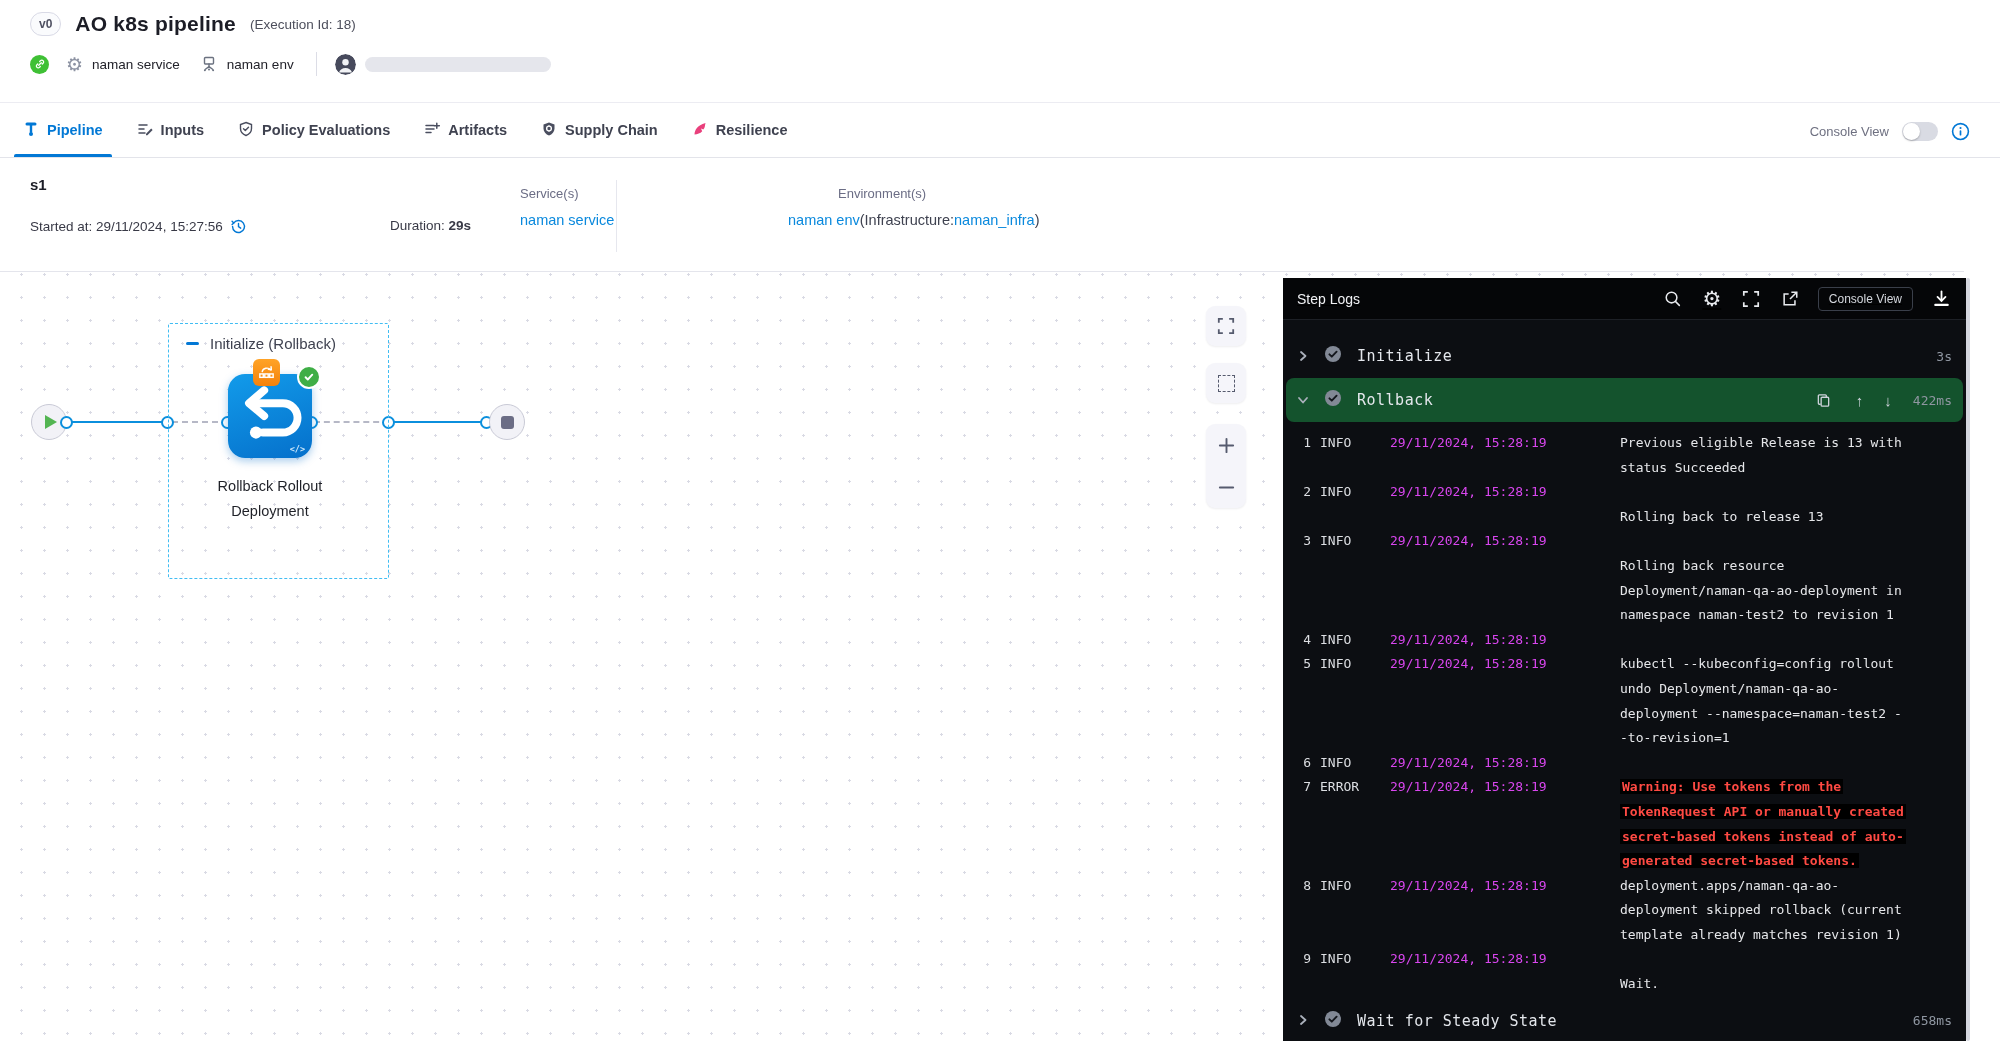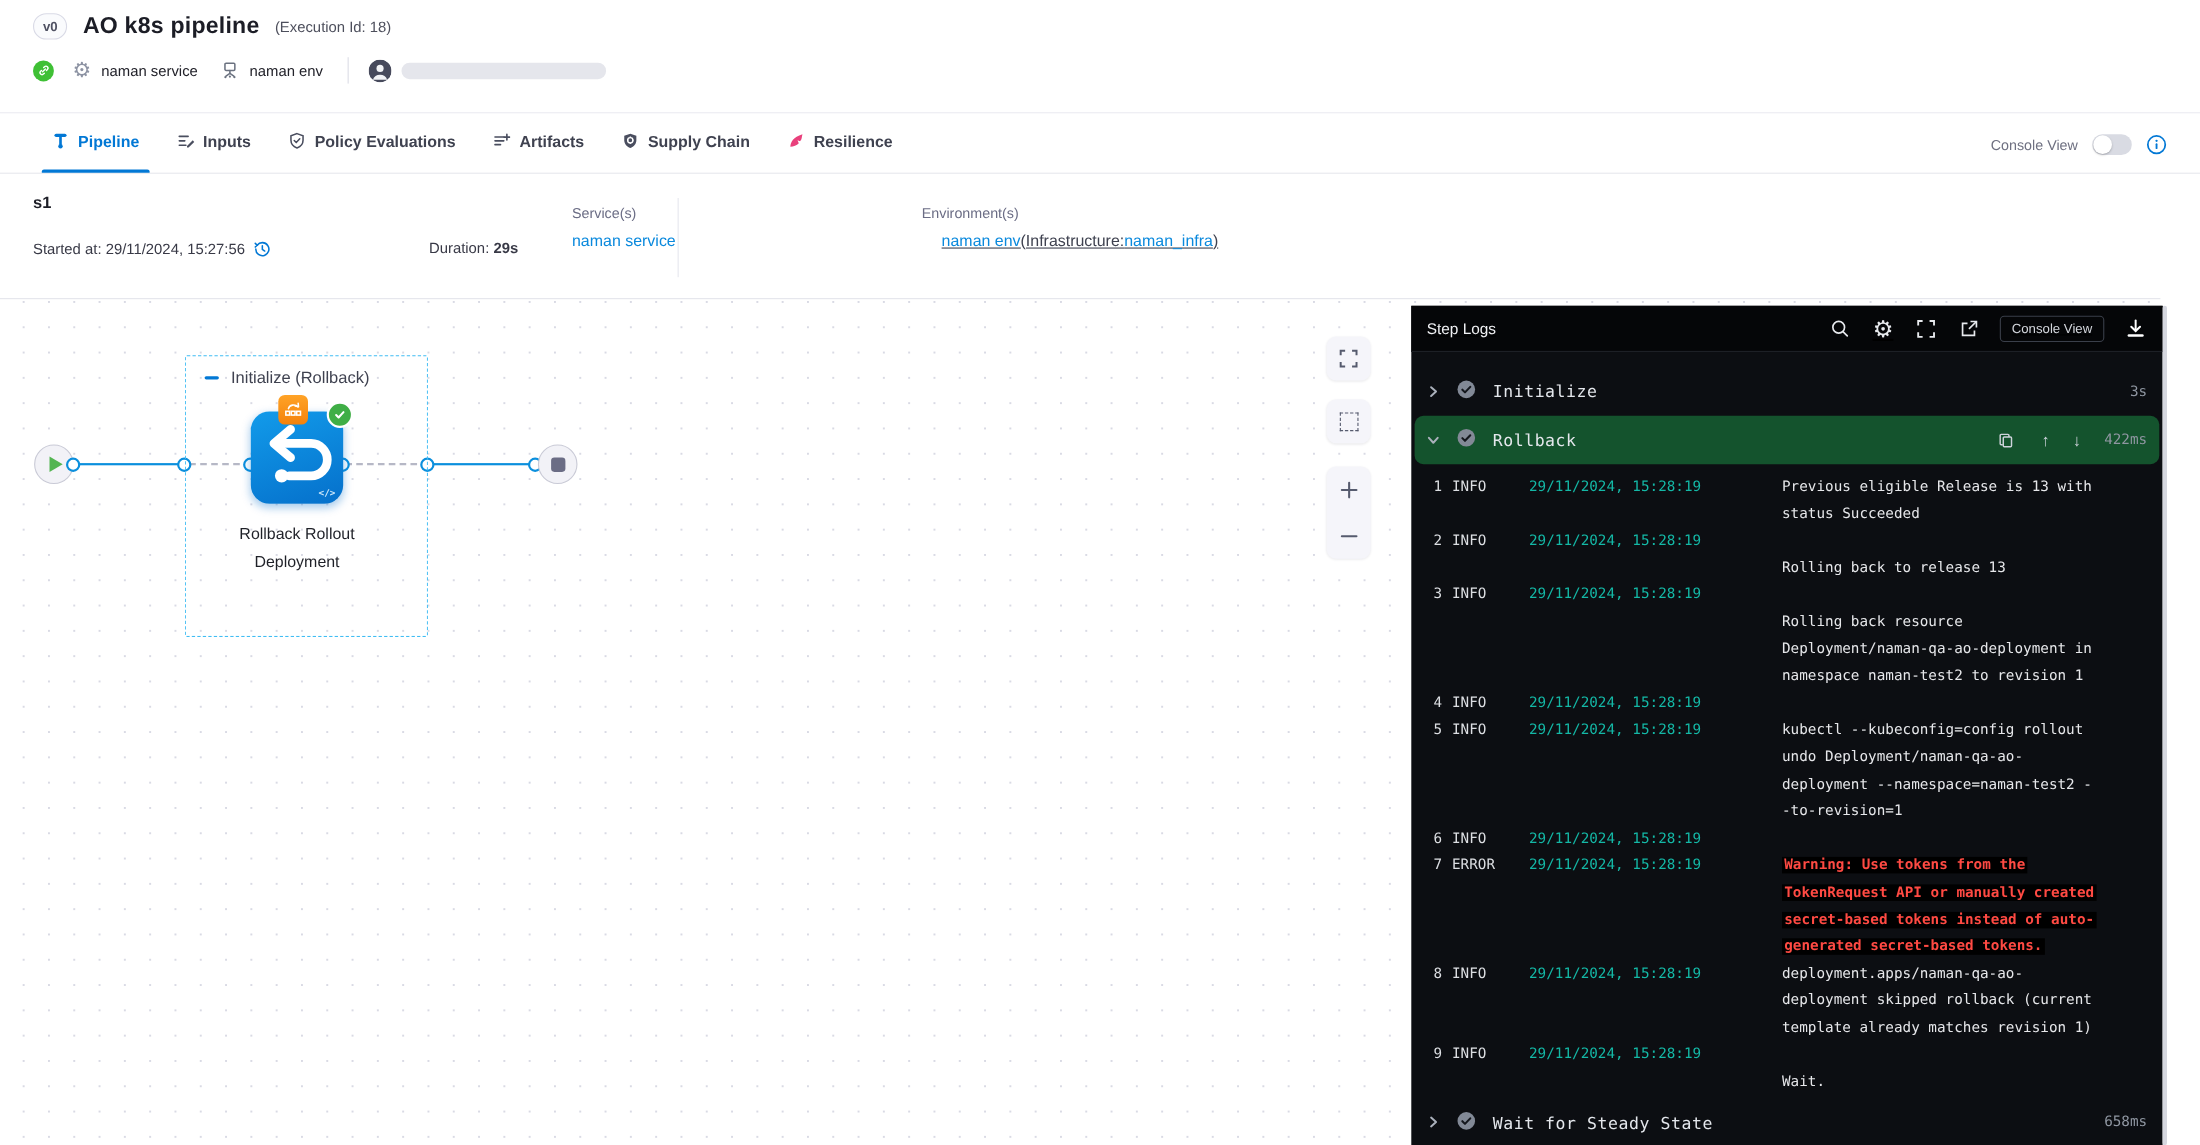--- a/index.html
+++ b/index.html
@@ -13,41 +13,41 @@
   .exec-id { font-size:13.5px; color:#4d4f5c; }
   .meta-row { position:absolute; left:30px; top:52px; height:24px; display:flex; align-items:center; }
   .meta-row .txt { font-size:13.5px; color:#22222a; }
   .status-circ { width:19px; height:19px; border-radius:50%; background:#3fc035; display:flex; align-items:center; justify-content:center; }
   .gear-glyph { font-size:19px; color:#8d93a3; line-height:1; }
   .vdiv { width:1px; height:24px; background:#dcdde6; }
   .avatar { width:21px; height:21px; border-radius:50%; overflow:hidden; }
   .blur-blob { width:186px; height:15px; border-radius:8px; background:#e5e6ec; }
 
   
-  .tabbar { position:absolute; left:0; top:102px; width:2000px; height:56px; border-top:1px solid #ececf2; border-bottom:1px solid #e3e4ea; background:#fff; display:flex; align-items:stretch; padding:0 30px;text-align:center; }
+  .tabbar { position:absolute; left:0; top:102px; width:2000px; height:56px; border-top:1px solid #ececf2; border-bottom:1px solid #e3e4ea; background:#fff; display:flex; align-items:stretch; padding:0 6px;text-align:center; }
   .tab { display:flex; align-items:center; gap:8px; padding:0 13px; margin:0 4px; font-size:14.5px; font-weight:bold; color:#3f4250; position:relative; cursor:pointer; }
   .tab.active { color:#0278d5; }
   .tab.active::after { content:""; position:absolute; left:4px; right:4px; bottom:0; height:3px; background:#0278d5; border-radius:2px 2px 0 0; }
   .tab svg { flex:0 0 auto; }
   .tabbar-right { position:absolute; right:30px; top:0; height:56px; display:flex; align-items:center; gap:13px; }
   .cv-label { font-size:13px; color:#6e7081; }
   .toggle { width:36px; height:19px; border-radius:10px; background:#d9dbe3; position:relative; }
   .toggle .knob { position:absolute; left:1px; top:1px; width:17px; height:17px; border-radius:50%; background:#fff; box-shadow:0 1px 2px rgba(0,0,0,.25); }
 
   
   .stageinfo { position:absolute; left:0; top:158px; width:2000px; height:113px; background:#fff; }
   .stage-name { position:absolute; left:30px; top:18px; font-size:15px; font-weight:bold; color:#1c1d26; }
   .started { position:absolute; left:30px; top:60px; font-size:13.5px; color:#383946; display:flex; align-items:center; gap:7px; }
   .duration { position:absolute; left:390px; top:60px; font-size:13.5px; color:#383946; }
   .duration b { font-weight:bold; }
   .stage-vdiv { position:absolute; left:616px; top:22px; width:1px; height:72px; background:#e6e7ee; }
   .svc-head { position:absolute; left:520px; top:28px; font-size:13px; color:#6b6d85; }
   .svc-link { position:absolute; left:520px; top:54px; font-size:14.5px; color:#0a89dd; }
   .env-head { position:absolute; left:838px; top:28px; font-size:13px; color:#6b6d85; }
-  .env-line { position:absolute; left:856px; top:54px; font-size:14.5px; color:#3f4250;text-decoration:underline; }
+  .env-line { position:absolute; left:788px; top:54px; font-size:14.5px; color:#3f4250; }
   .env-line .lnk { color:#0a89dd; }
 
   
   .canvas { position:absolute; left:0; top:271px; width:1964px; height:770px; border-top:1px solid #e4e5ec; background:#fff;
     background-image:radial-gradient(#d9dae4 1.1px, transparent 1.2px); background-size:23px 23px; background-position:10px 14px; }
   .g-line { position:absolute; height:0; border-top:2.2px solid #0b8fdd; }
   .g-dash { position:absolute; height:0; border-top:2px dashed #b6b8c6; }
   .conn-dot { position:absolute; width:13px; height:13px; border-radius:50%; background:#fff; border:2.2px solid #0b8fdd; }
   .terminal { position:absolute; width:36px; height:36px; border-radius:50%; background:#f2f2f7; border:1.5px solid #c9cad6; display:flex; align-items:center; justify-content:center; }
   .play-tri { width:0; height:0; border-left:12px solid #53b552; border-top:7.5px solid transparent; border-bottom:7.5px solid transparent; margin-left:3px; }
@@ -78,21 +78,21 @@
   .sect-row { height:44px; flex:0 0 auto; display:flex; align-items:center; padding:0 14px; gap:15px; }
   .sect-row.hl { background:#14532d; border-radius:8px; margin:0 3px; padding:0 11px; }
   .sect-name { font-size:15px; color:#e4e7ec; letter-spacing:.5px; }
   .sect-right { margin-left:auto; display:flex; align-items:center; gap:21px; }
   .sect-dur { font-size:13px; color:#8f96a1; }
   .arrow-gl { font-size:15px; color:#ced3db; font-family:"Liberation Sans",sans-serif; }
   .log-block { flex:0 0 auto; margin-top:9px; font-size:13px; line-height:24.6px; color:#e6e7ea; }
   .log-entry { display:flex; align-items:flex-start; }
   .l-num { margin-left:12px; width:16px; text-align:right; color:#dcdee2; flex:0 0 auto; }
   .l-level { margin-left:9px; width:70px; color:#dcdee2; flex:0 0 auto; }
-  .l-ts { width:230px; color:#14b8a6; flex:0 0 auto; }
+  .l-ts { width:230px; color:#d946ef; flex:0 0 auto; }
   .l-msg { flex:1; padding-right:1px; white-space:pre; }
   .l-msg .hl { background:#000; color:#ff4a43; font-weight:bold; padding:0 2px; }
   .first-sect { margin-top:14px; }
   .wait-sect { margin-top:2px; }
 </style>
 </head>
 <body>
 
 <div class="header">
   <div class="title-row">

